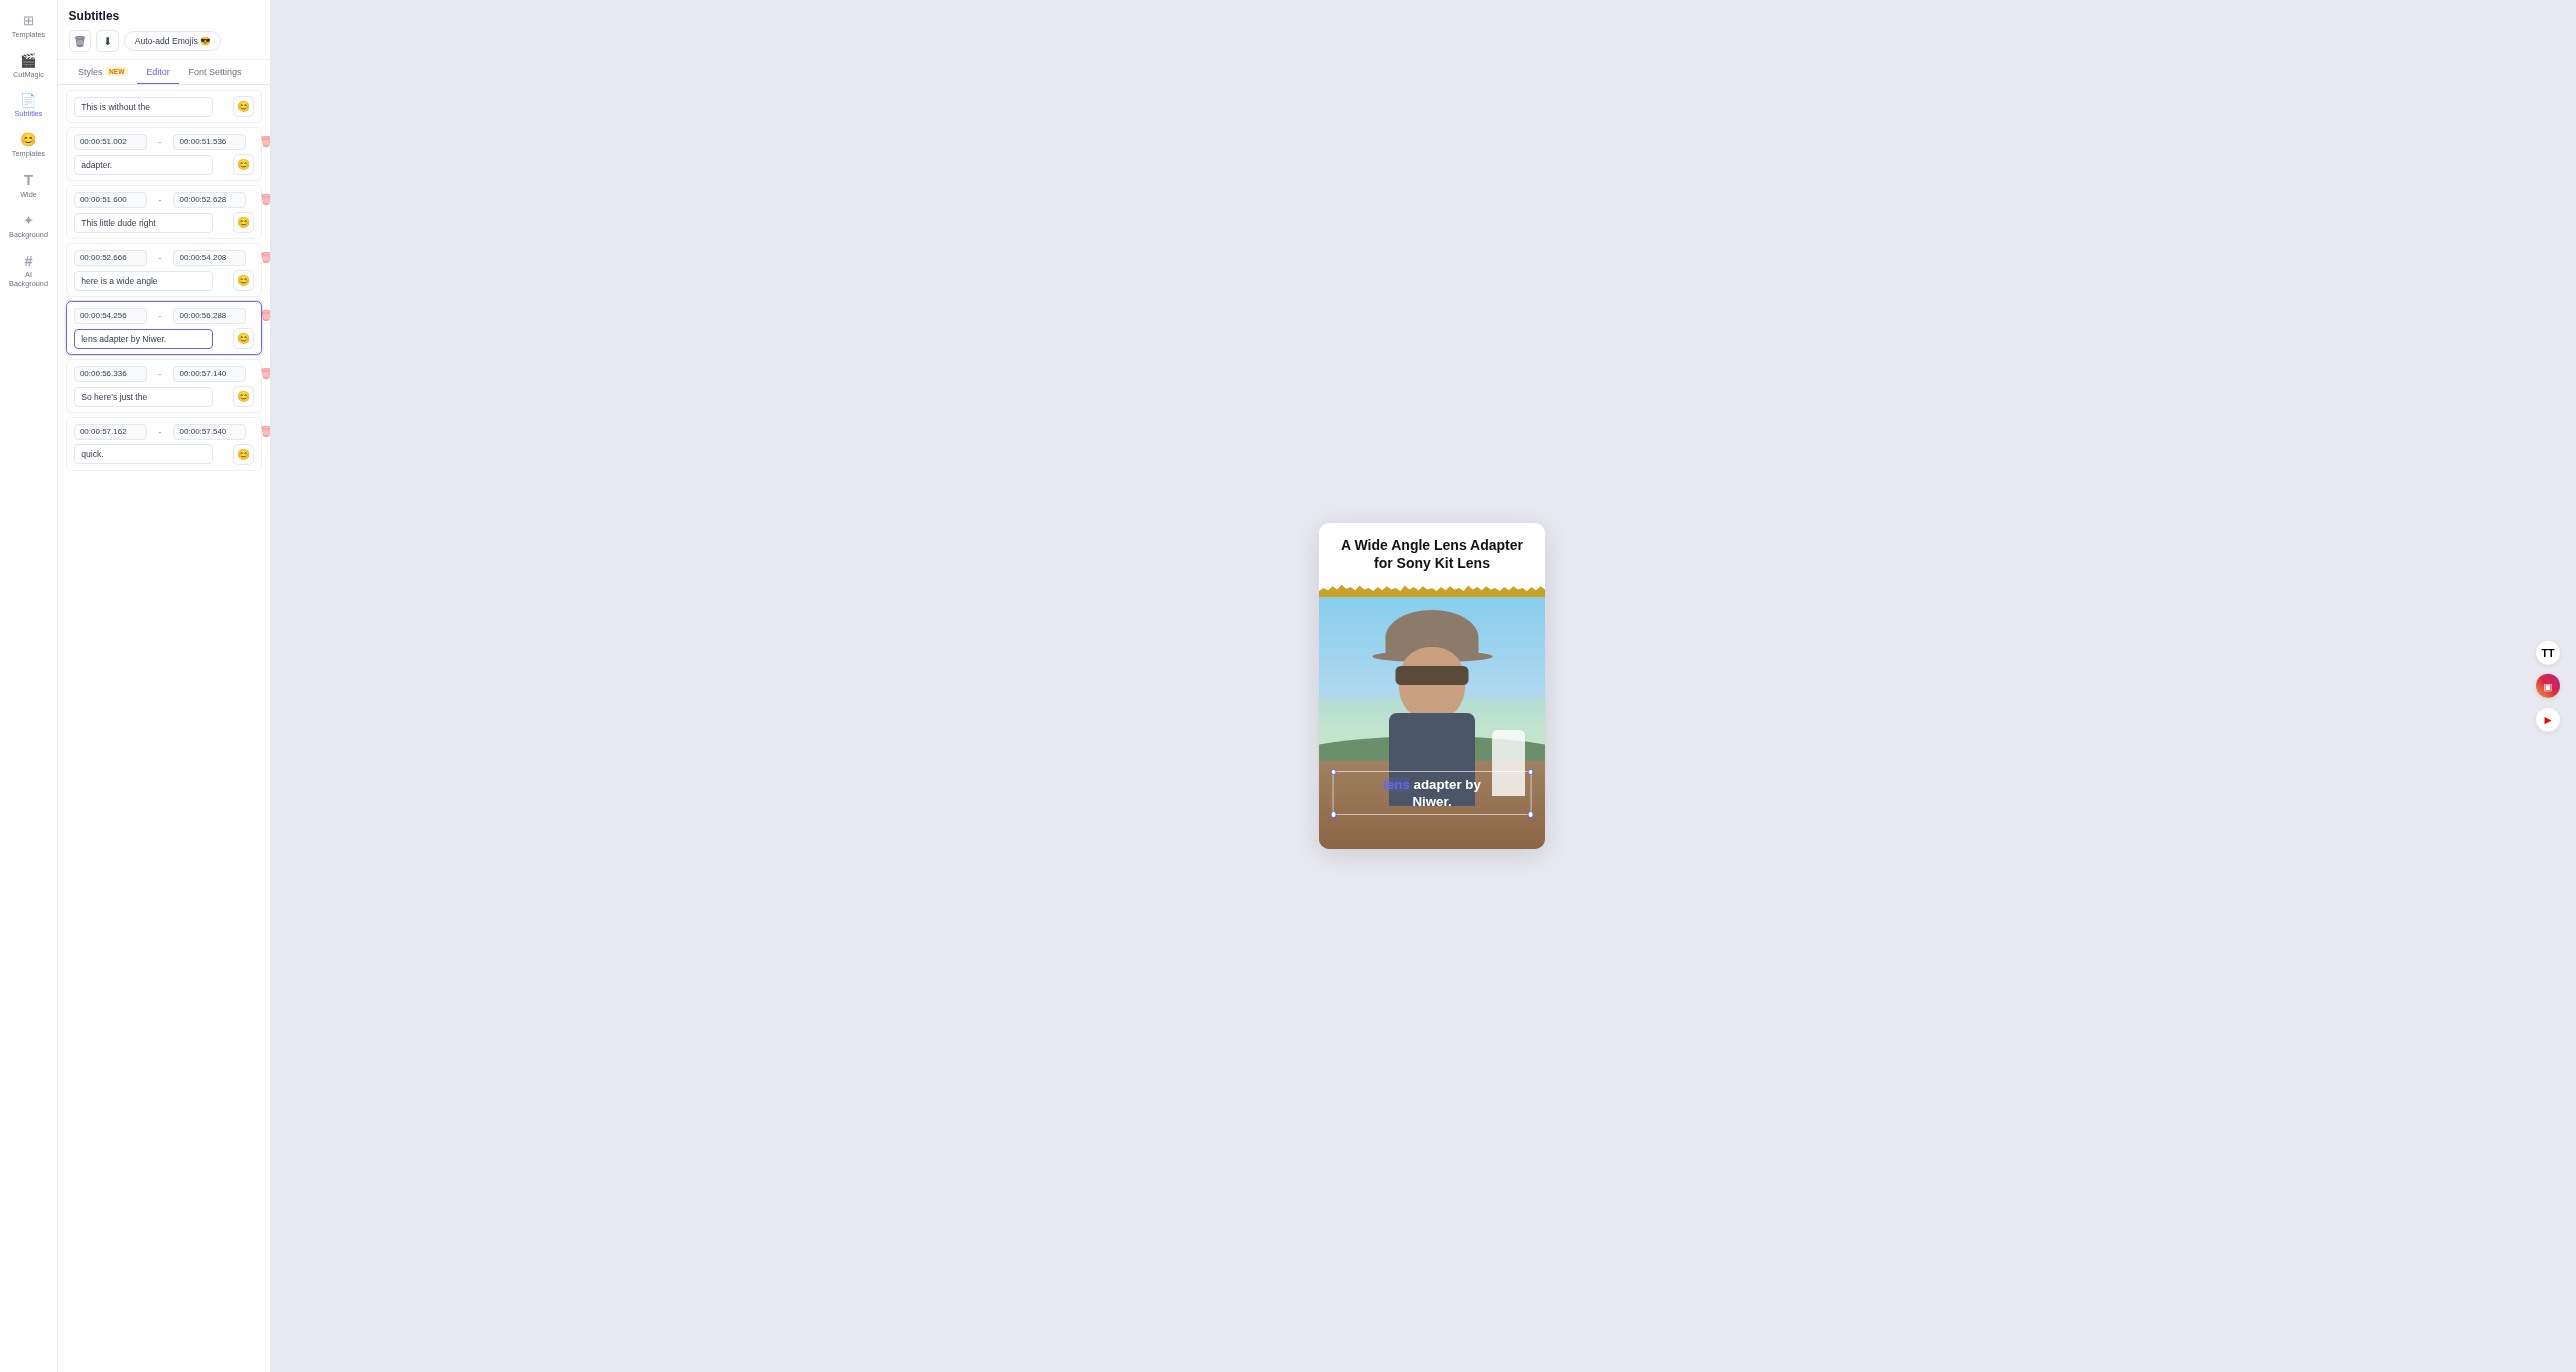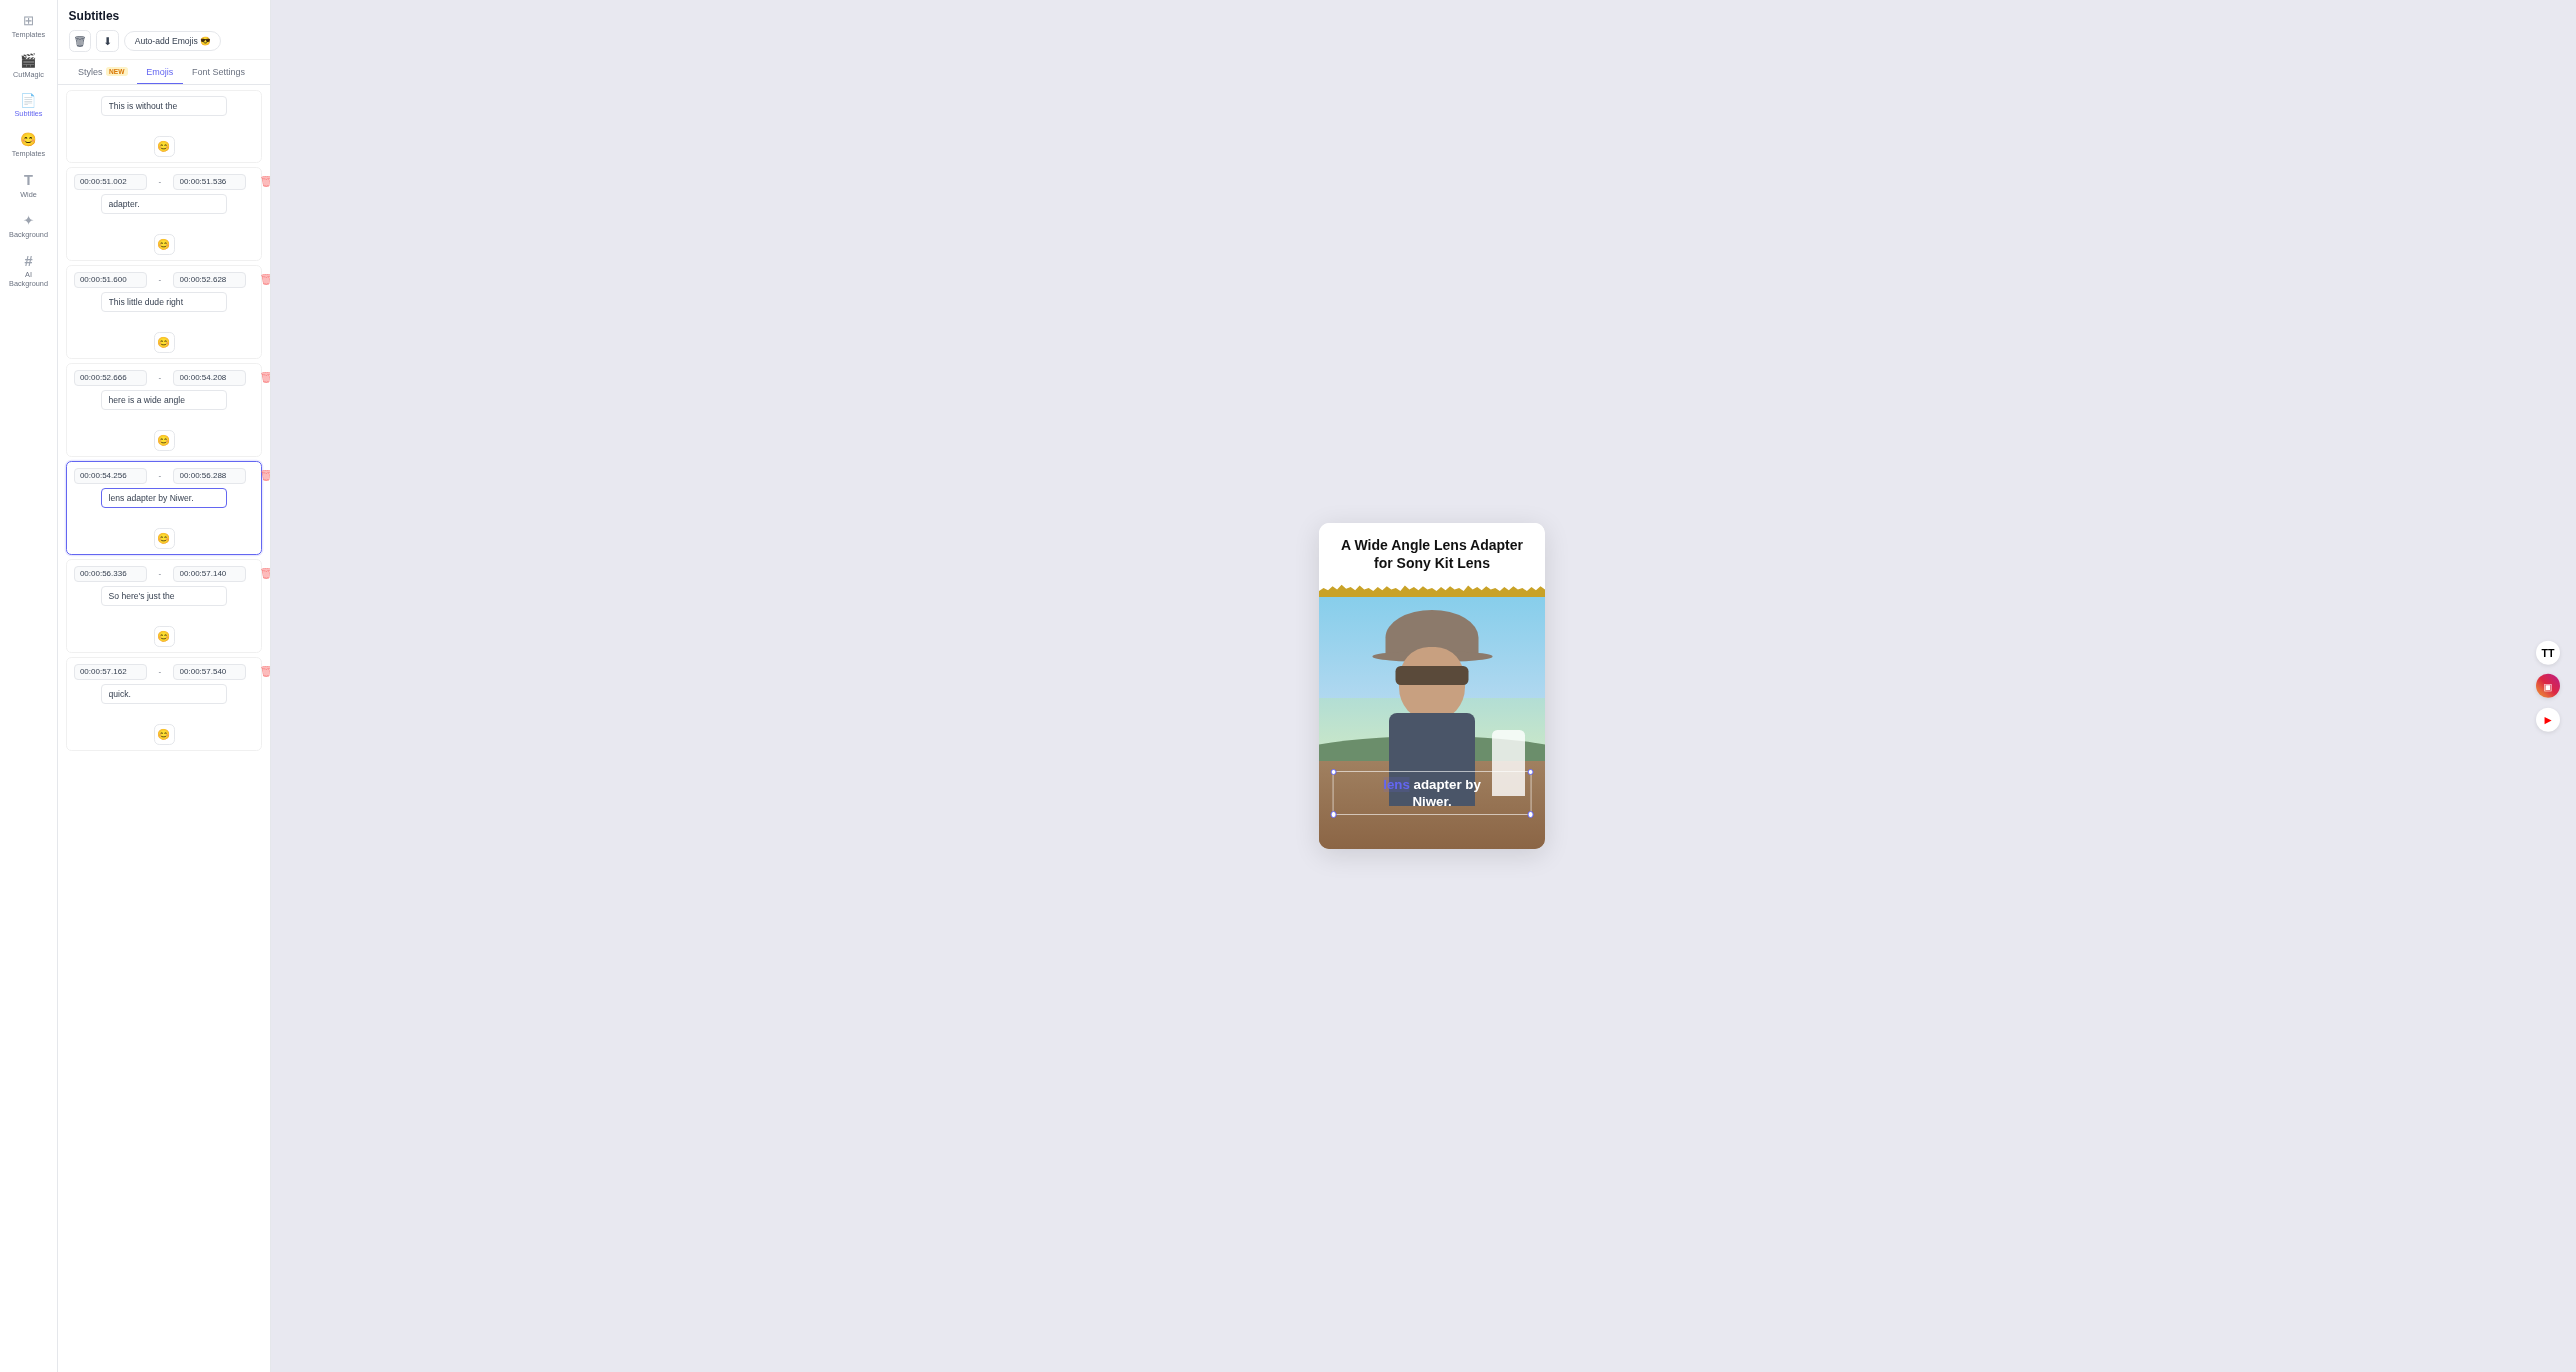--- a/index.html
+++ b/index.html
@@ -181,21 +181,20 @@
       background: none;
       border: none;
       cursor: pointer;
       font-size: 10.6px;
       padding: 1.3px;
     }
     .text-row {
       display: flex;
       align-items: center;
       gap: 20px;
-      flex-direction: column;
     }
     .subtitle-text-input {
       flex: 1;
       font-size: 8.6px;
       color: #374151;
       border: 0.7px solid #e5e7eb;
       border-radius: 4px;
       padding: 4px 6.6px;
       outline: none;
       background: #fff;
@@ -472,21 +471,21 @@
       <button class="auto-add-btn">Auto-add Emojis 😎</button>
     </div>
   </div>
 
   <div class="tabs">
     <div class="tab">
       <span>Styles</span>
       <span class="new-badge">NEW</span>
     </div>
     <div class="tab active">
-      <span>Emojis</span>
+      <span>Editor</span>
     </div>
     <div class="tab">
       <span>Font Settings</span>
     </div>
   </div>
 
   <div class="entries-list">
 
     <div class="entry-card">
       <div class="text-row">

